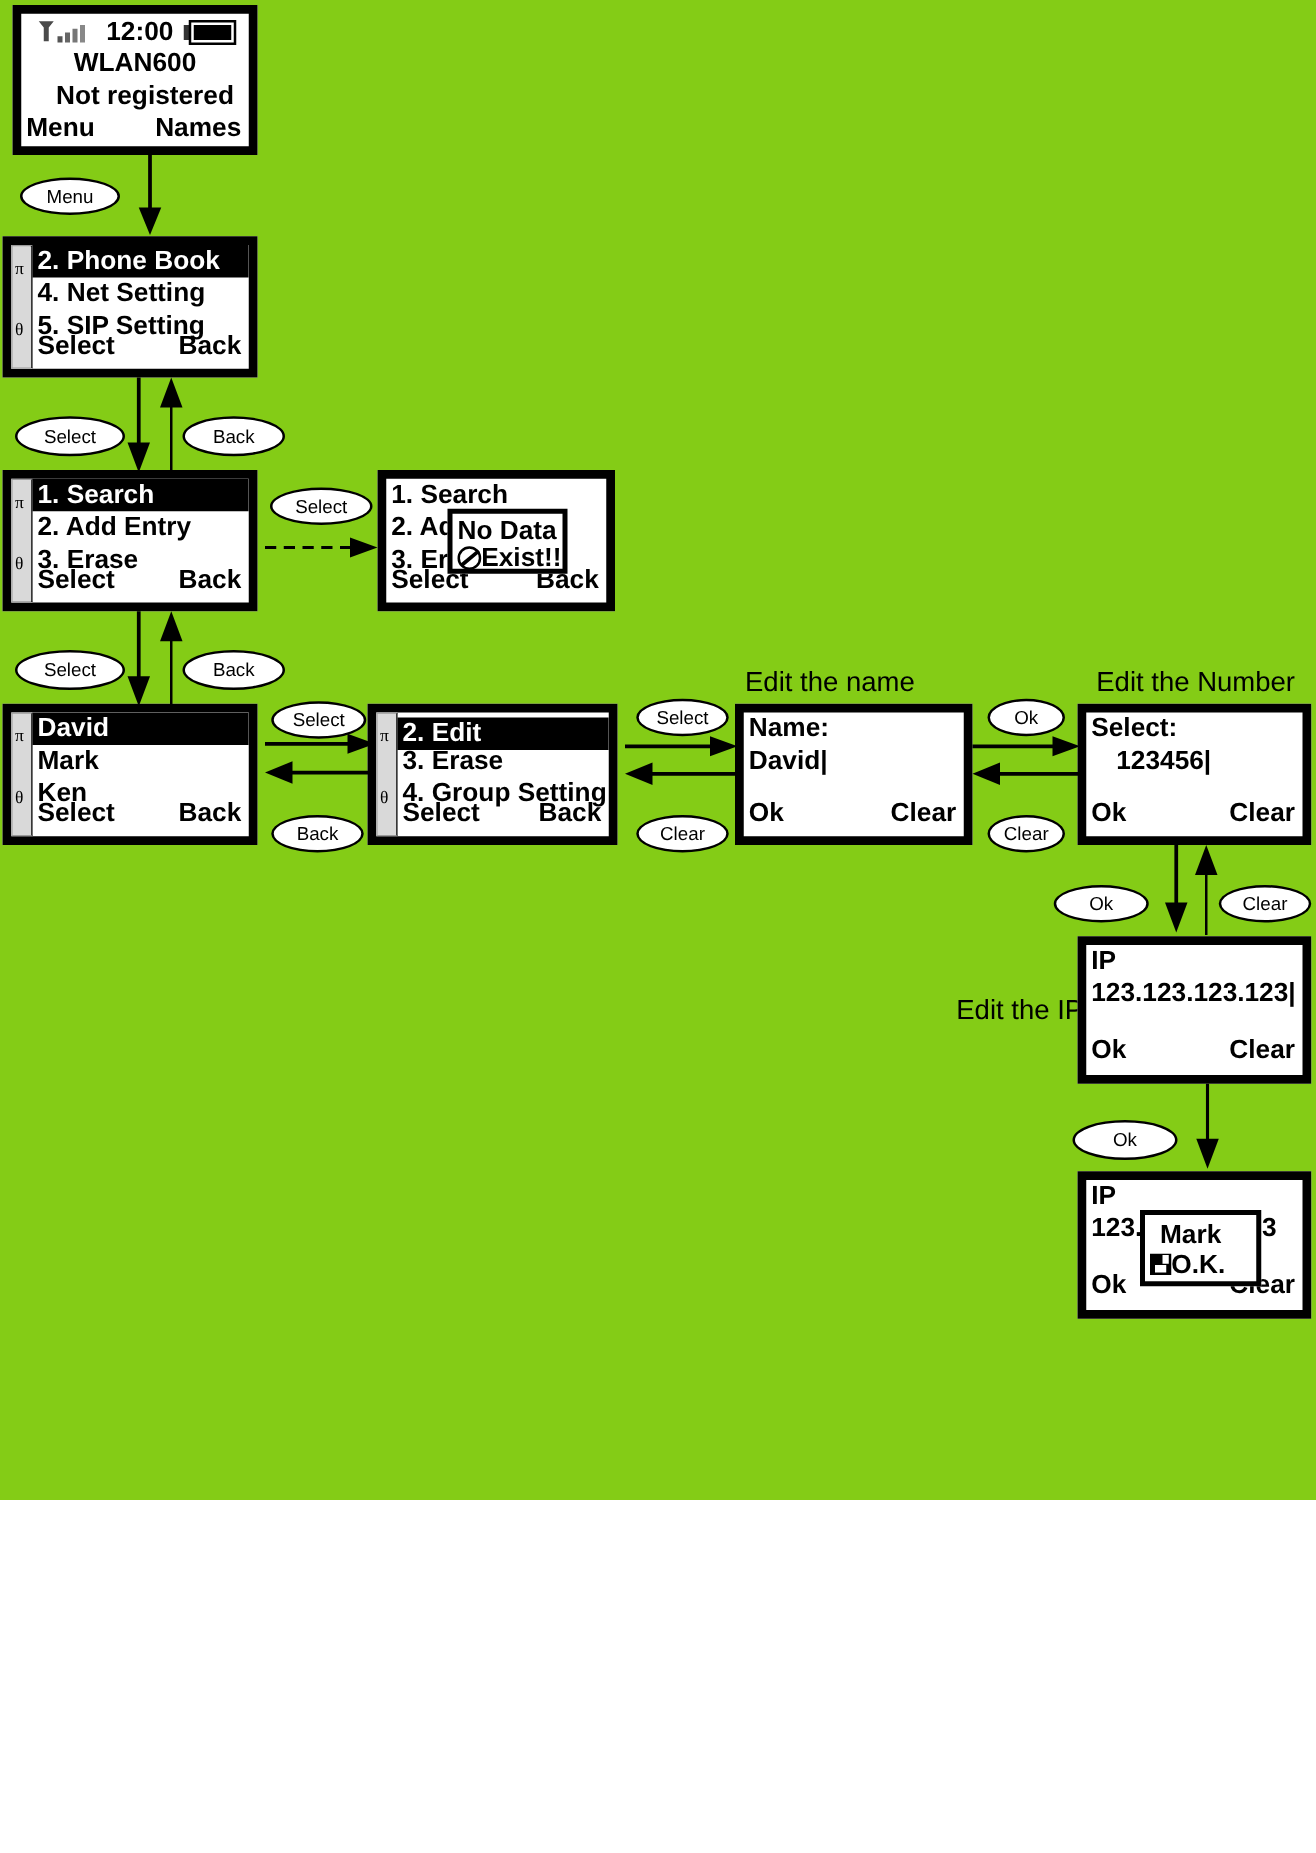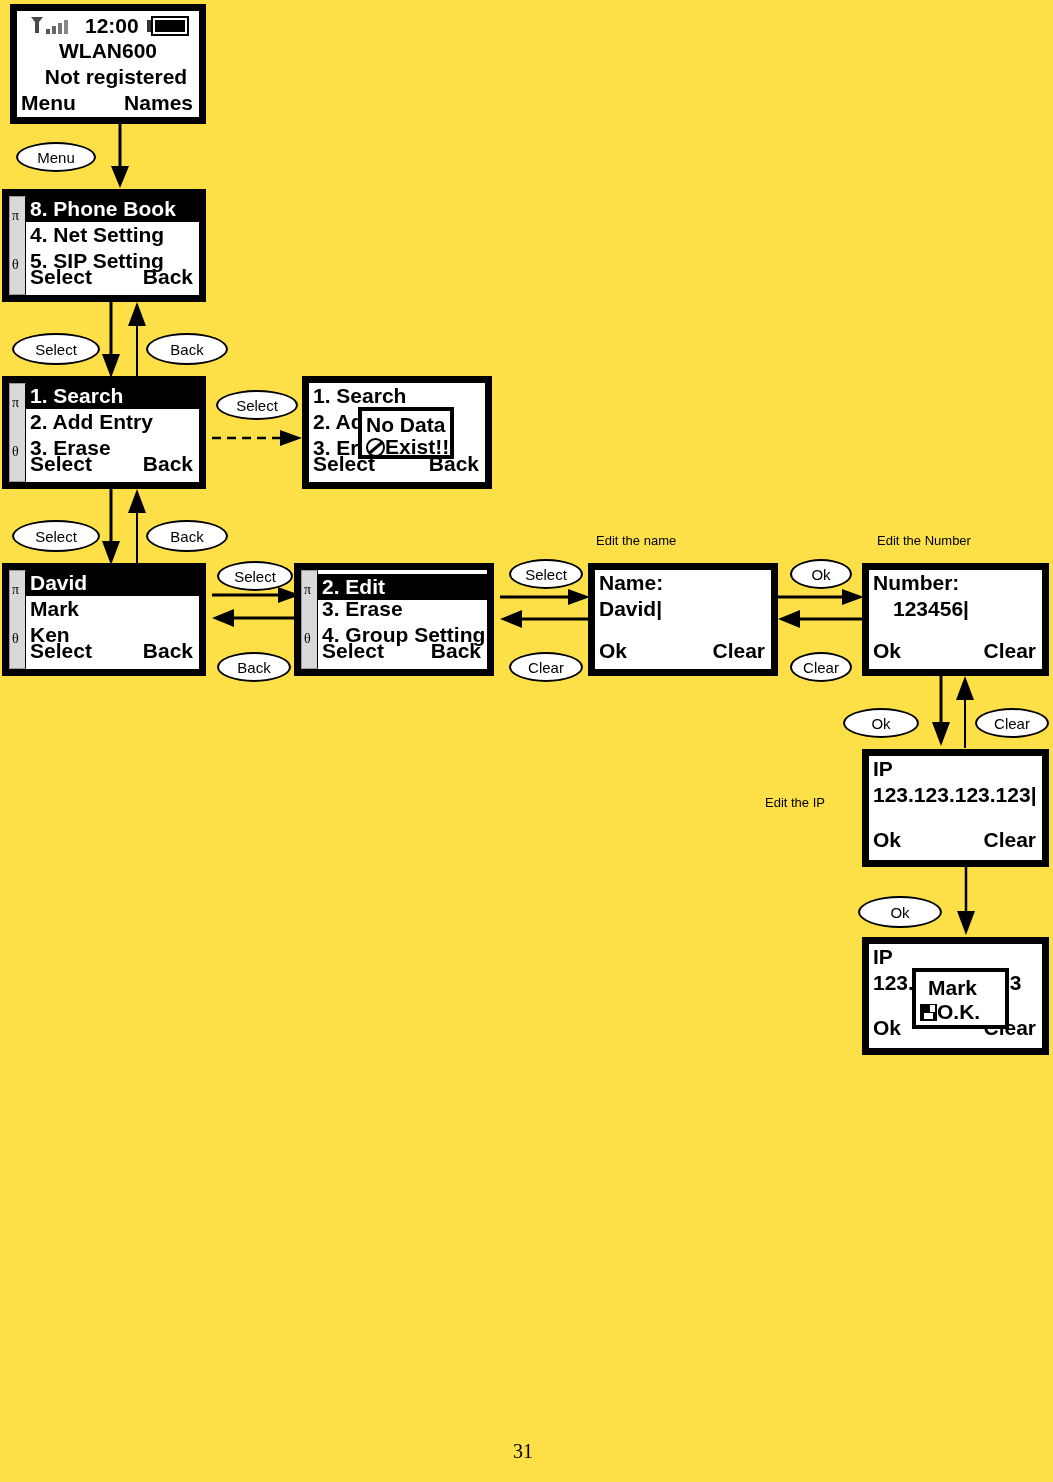--- a/index.html
+++ b/index.html
@@ -7,23 +7,23 @@
     padding: 0;
     background: #ffffff;
   }
   body {
     font-family: "Liberation Sans", sans-serif;
     color: #000;
   }
   #page {
     position: relative;
     width: 1053px;
-    height: 1482px;
+    height: 1200px;
     overflow: hidden;
-    background: #fde047;
+    background: #84cc16;
   }
 
   
   .screen {
     position: absolute;
     box-sizing: border-box;
     border: 7px solid #000;
     background: #ffffff;
   }
   .screen-inner {
@@ -230,21 +230,21 @@
   }
   .keybubble span { display: block; }
 
   
   .arrow-v, .arrow-h {
     position: absolute;
     z-index: 2;
   }
   .caption {
     position: absolute;
-    font-size: 13px;
+    font-size: 22px;
     white-space: nowrap;
     color: #000;
   }
   .pagenum {
     position: absolute;
     font-family: "Liberation Serif", serif;
     font-size: 20px;
     color: #000;
   }
   svg { display: block; overflow: visible; }
@@ -295,21 +295,21 @@
     <span>Menu</span>
   </div>
 
   <div class="screen has-sb" style="left:2px; top:189px; width:204px; height:113px;">
     <div class="screen-inner">
       <div class="scrollbar">
         <span class="sb-up">π</span>
         <span class="sb-dn">θ</span>
       </div>
       <div class="scr-body">
-        <div class="line hi" style="top:0px;">8. Phone Book</div>
+        <div class="line hi" style="top:0px;">2. Phone Book</div>
         <div class="line" style="top:26px;">4. Net Setting</div>
         <div class="line" style="top:52px;">5. SIP Setting</div>
         <div class="softkeys" style="bottom:4px;">
           <span class="sk-left">Select</span>
           <span class="sk-right">Back</span>
         </div>
       </div>
     </div>
   </div>
 
@@ -505,21 +505,21 @@
   </div>
   <div class="keybubble" style="left:790px; top:652px; width:62px; height:30px; line-height:28px;">
     <span>Clear</span>
   </div>
 
   <div class="caption" style="left:877px; top:533px;">Edit the Number</div>
 
   <div class="screen" style="left:862px; top:563px; width:187px; height:113px;">
     <div class="screen-inner">
       <div class="scr-body">
-        <div class="line" style="top:0px;">Number:</div>
+        <div class="line" style="top:0px;">Select:</div>
         <div class="line" style="top:26px;margin-left:20px;">123456|</div>
         <div class="softkeys" style="bottom:4px;">
           <span class="sk-left">Ok</span>
           <span class="sk-right">Clear</span>
         </div>
       </div>
     </div>
   </div>
 
   <div class="arrow-v" style="left:930px; top:676px; width:22px; height:72px;">

